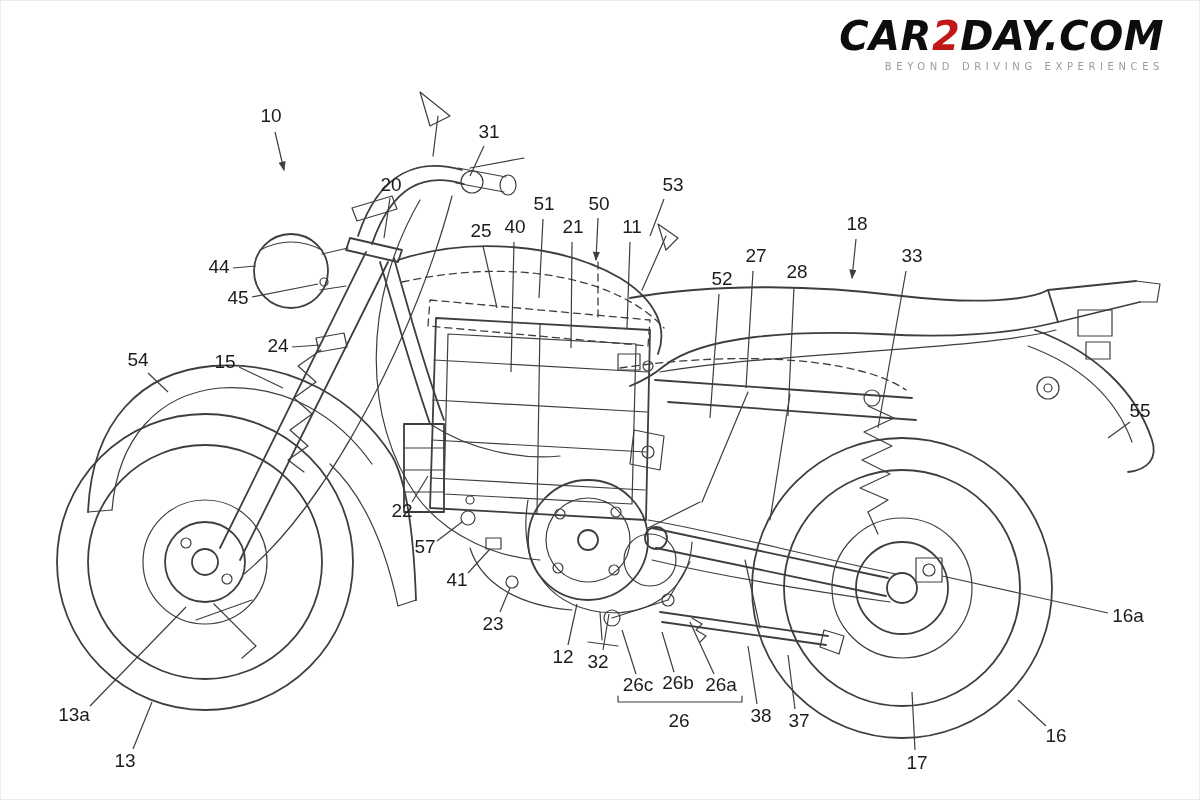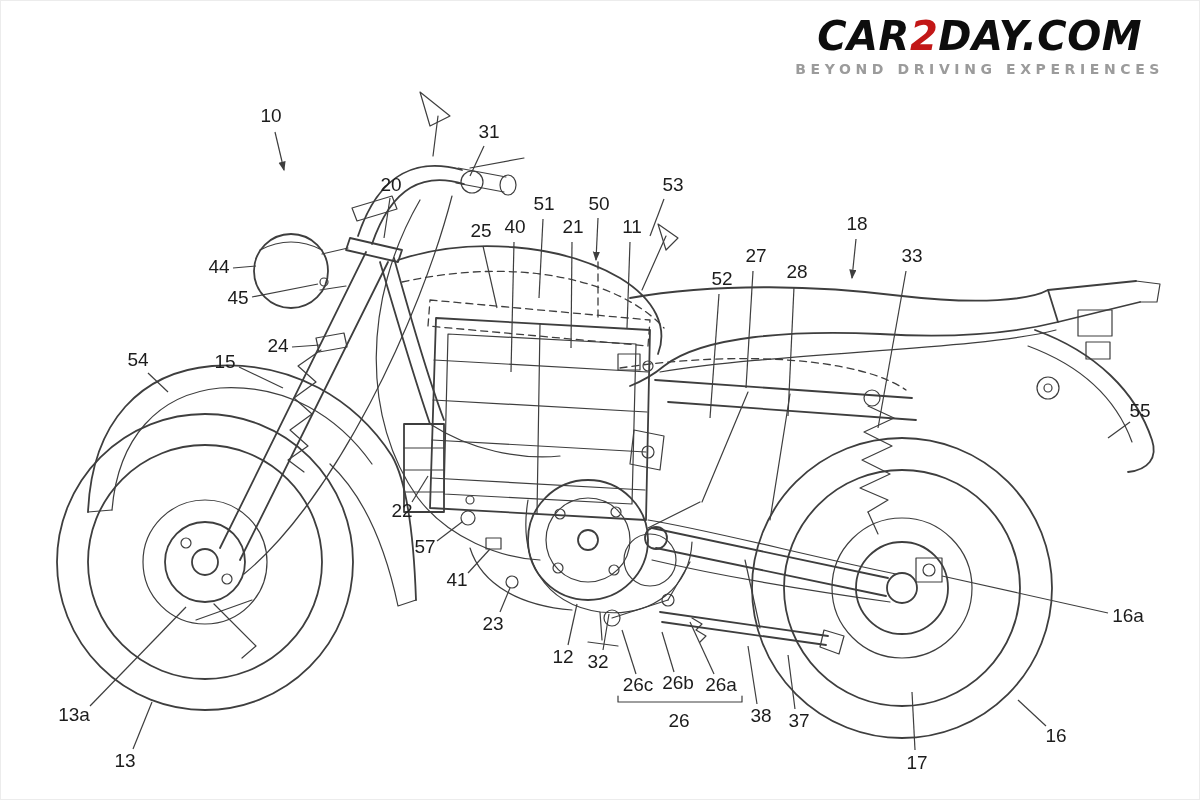--- a/index.html
+++ b/index.html
@@ -10,29 +10,29 @@
   }
   svg.diagram{position:absolute;left:0;top:0;width:1200px;height:800px;}
   .art{stroke:#3e3e3e;fill:none;stroke-width:1.8;stroke-linecap:round;stroke-linejoin:round;}
   .art .thin{stroke-width:1.2;}
   .art .dashed{stroke-dasharray:7 5;stroke-width:1.3;}
   #leader-layer line{stroke:#3e3e3e;stroke-width:1.2;fill:none;}
   #label-layer text{
     font-family:"Liberation Sans",sans-serif;font-size:19px;fill:#1c1c1c;
     text-anchor:middle;dominant-baseline:middle;
   }
-  .logo{position:absolute;top:16px;right:36px;text-align:center;user-select:none;margin-left:20px;}
+  .logo{position:absolute;top:16px;right:36px;text-align:right;user-select:none;margin-left:20px;}
   .logo-text{
     font-family:"DejaVu Sans",sans-serif;font-style:italic;font-weight:bold;
     font-size:40px;line-height:1;color:#0d0d0d;letter-spacing:0.5px;
   }
   .logo-text .accent{color:#c21717;}
   .tagline{
-    margin-top:5px;font-family:"DejaVu Sans",sans-serif;font-weight:bold;
-    font-size:14px;letter-spacing:4.6px;color:#9b9b9b;
+    margin-top:5px;font-family:"DejaVu Sans",sans-serif;font-weight:normal;
+    font-size:10px;letter-spacing:4.6px;color:#9b9b9b;
   }
 </style>
 </head>
 <body>
 
 <div class="stage">
 
   <svg class="diagram" viewBox="0 0 1200 800">
     <defs>
       <marker id="arrowhead" markerWidth="9" markerHeight="8" refX="7" refY="3" orient="auto">

